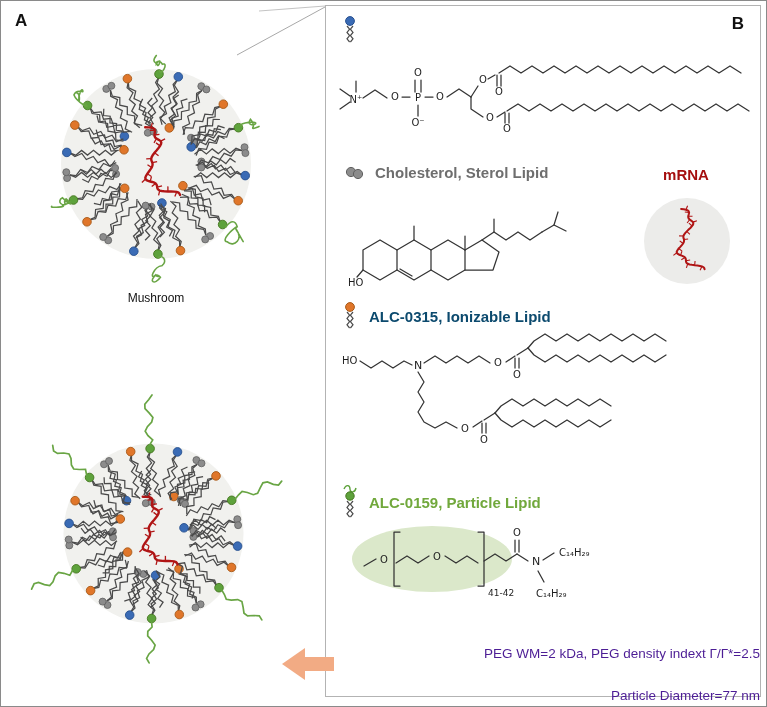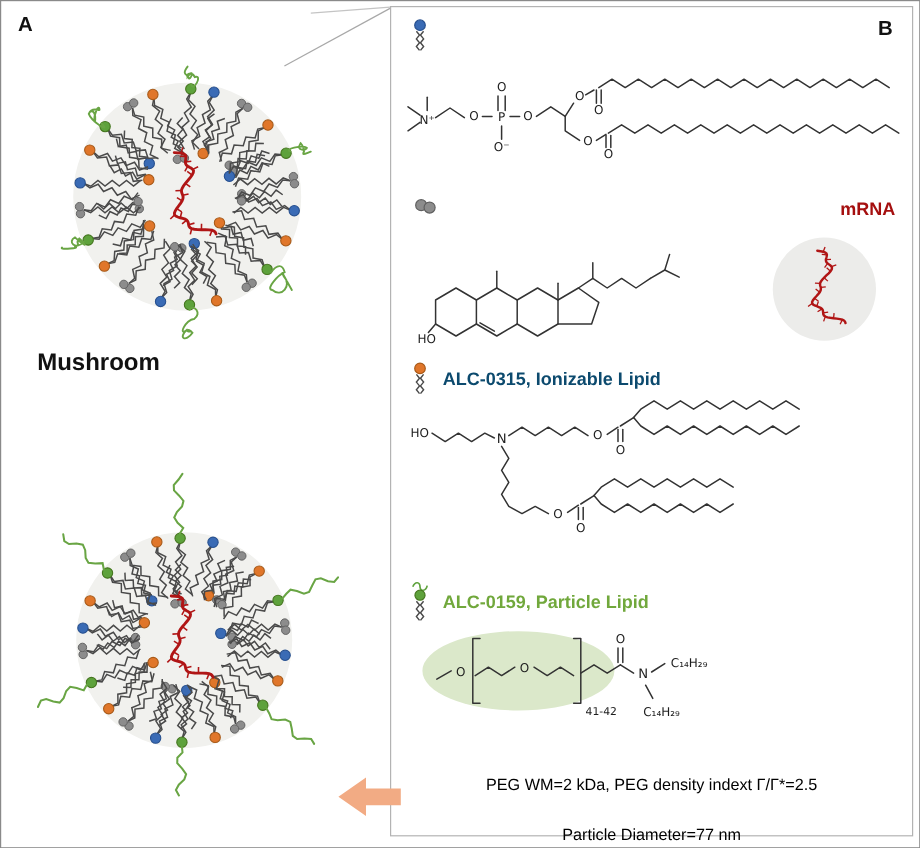--- a/index.html
+++ b/index.html
@@ -1,28 +1,28 @@
 <!DOCTYPE html>
 <html><head>
 <meta charset="utf-8">
 <style>
   *{margin:0;padding:0;box-sizing:border-box}
   html,body{background:#fff}
   .page{position:relative;width:767px;height:707px;background:#fff;border:1px solid #8a8a8a;
         font-family:"Liberation Sans","DejaVu Sans",sans-serif;overflow:hidden}
   .abs{position:absolute}
   .panel-label{font-weight:bold;font-size:17px;color:#111}
-  .caption{font-weight:bold;font-size:20px;color:#111}
+  .caption{font-weight:normal;font-size:12px;text-align:center;color:#111}
   .legend-row{display:flex;align-items:center;gap:9px}
   .legend-title{font-weight:bold;font-size:15px;white-space:nowrap}
   .c-dspc{color:#2e5fa8}.c-chol{color:#6e6e6e}.c-0315{color:#0c4a6e}.c-0159{color:#71a83c}.c-mrna{color:#a50f0f}
   #panelB{position:absolute;left:324px;top:4px;width:436px;height:692px;border:1px solid #b3b3b3;background:#fff}
-  .mrna-title{font-weight:bold;font-size:15px;text-align:right}
+  .mrna-title{font-weight:bold;font-size:15px;text-align:center}
   .mrna-circle{border-radius:50%;background:#ececea;overflow:hidden}
-  .footnote{text-align:center;font-size:13.5px;color:#000000}
+  .footnote{text-align:right;font-size:13.5px;color:#4c1d95}
   .struct path,.struct line{stroke:#333;stroke-width:1.25;fill:none;stroke-linejoin:round;stroke-linecap:round}
   .struct ellipse{stroke:none}
   svg text{font-family:"DejaVu Sans","Liberation Sans",sans-serif}
   .atom{font-size:10px;fill:#1e1e1e;text-anchor:middle}
   .atom-lg{font-size:11px}
   .atom-s{font-size:9px;fill:#1e1e1e}
   .as{text-anchor:start}
   .tail{stroke:#4a4a4a;stroke-width:1.2;fill:none}
   .overlay{pointer-events:none}
 </style>
@@ -368,20 +368,21 @@
       <text class="atom" x="163" y="43">O</text>
       <text class="atom" x="154" y="69">O</text>
       <text class="atom" x="171" y="80">O</text>
     </svg>
 
     <div class="legend-row abs" style="left:18px;top:158px">
       <svg width="22" height="16" viewBox="0 0 22 16">
         <circle cx="7" cy="7" r="4.6" fill="#8c8c8c" stroke="#606060" stroke-width="1"></circle>
         <circle cx="14" cy="9" r="4.6" fill="#8c8c8c" stroke="#606060" stroke-width="1"></circle>
       </svg>
+      <span class="legend-title c-chol">Cholesterol, Sterol Lipid</span>
     </div>
     <div class="mrna-title c-mrna abs" style="left:300px;top:160px;width:120px">mRNA</div>
 
     <svg class="abs struct" style="left:22px;top:186px" width="270" height="102" viewBox="0 0 270 102">
       <path d="M15,78 L15,58 L32,48 L49,58 L49,78 L32,88 Z"></path>
       <path d="M49,58 L66,48 L83,58 L83,78 L66,88 L49,78"></path>
       <path d="M83,58 L100,48 L117,58 L117,78 L100,88 L83,78"></path>
       <path d="M117,58 L134,48 L151,60 L145,78 L117,78"></path>
       <path d="M52,77 L64,84"></path>
       <path d="M66,48 L66,34"></path>

